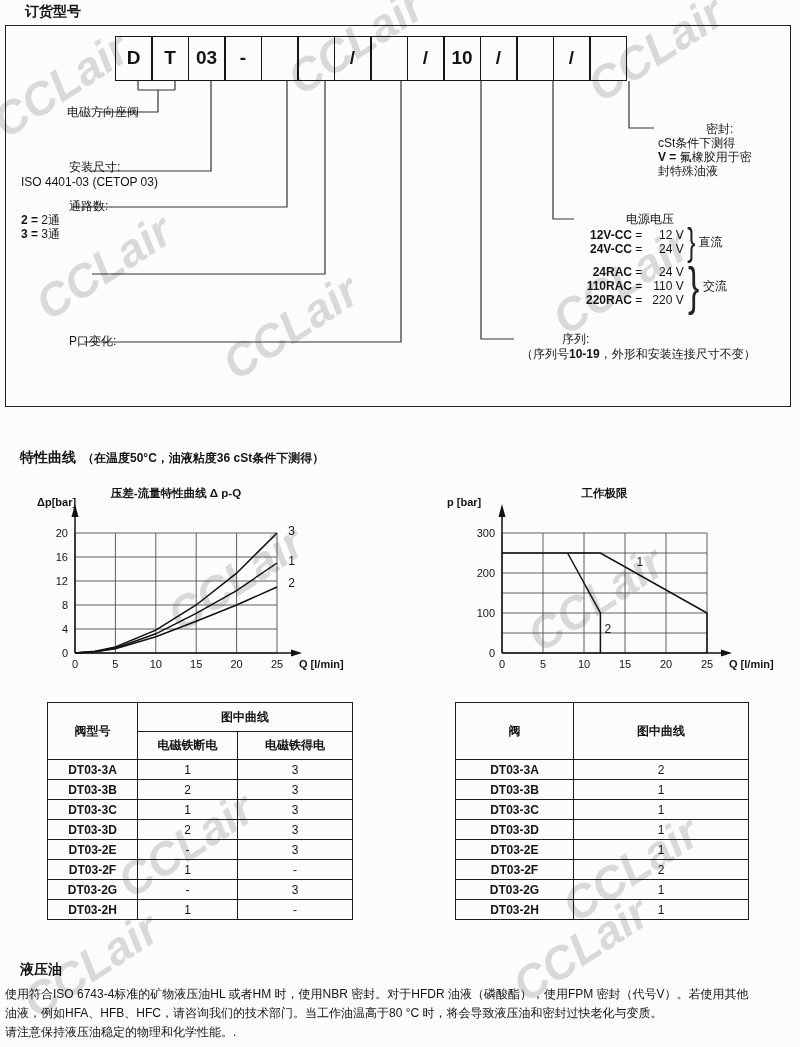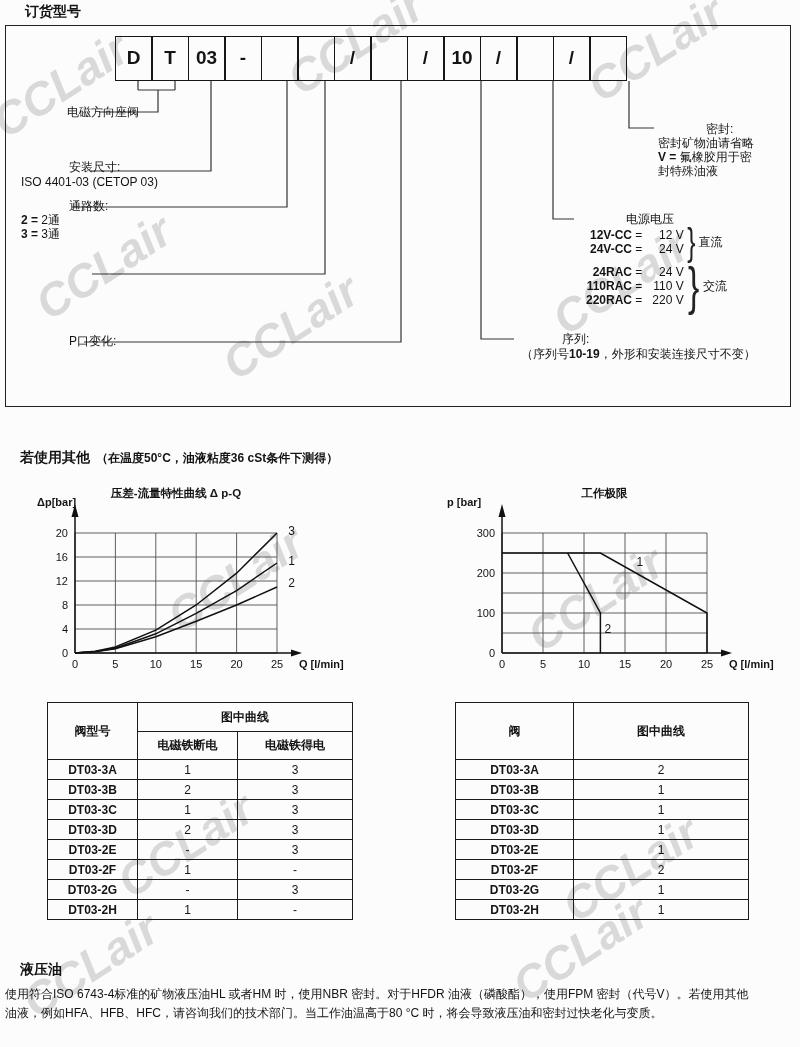--- a/index.html
+++ b/index.html
@@ -166,27 +166,27 @@
               <div class="vrow"><span class="vcode">110RAC</span><span> = </span><span class="vval">110 V</span></div>
               <div class="vrow"><span class="vcode">220RAC</span><span> = </span><span class="vval">220 V</span></div>
             </div>
           <span class="brace">}</span>
           <span class="vlabel">交流</span>
         </div>
       </div>
 
       <div class="callout" style="left:652px;top:96px;">
         <div class="cl-title">密封:</div>
-        <div class="cl-line">密封矿物油请省略</div>
+        <div class="cl-line">cSt条件下测得</div>
         <div class="cl-line"><b>V =</b><span> 氟橡胶用于密</span></div>
         <div class="cl-line">封特殊油液</div>
       </div>
     </div>
 
-    <h2 class="sec-title" style="left:20px;top:449px;"><span>若使用其他</span><span class="sec-note">（在温度50°C，油液粘度36 cSt条件下测得）</span></h2>
+    <h2 class="sec-title" style="left:20px;top:449px;"><span>特性曲线</span><span class="sec-note">（在温度50°C，油液粘度36 cSt条件下测得）</span></h2>
 
     <svg class="chart" style="left:35px;top:486px;" width="340" height="200" viewBox="0 0 340 200">
         <line x1="40" y1="167" x2="40" y2="47" class="grid"></line>
         <line x1="80.4" y1="167" x2="80.4" y2="47" class="grid"></line>
         <line x1="120.80000000000001" y1="167" x2="120.80000000000001" y2="47" class="grid"></line>
         <line x1="161.2" y1="167" x2="161.2" y2="47" class="grid"></line>
         <line x1="201.60000000000002" y1="167" x2="201.60000000000002" y2="47" class="grid"></line>
         <line x1="242" y1="167" x2="242" y2="47" class="grid"></line>
         <line x1="40" y1="167" x2="242" y2="167" class="grid"></line>
         <line x1="40" y1="143" x2="242" y2="143" class="grid"></line>
@@ -366,15 +366,16 @@
               <td>1</td>
             </tr>
           </tbody>
       </table>
     </div>
 
     <h2 class="sec-title" style="left:20px;top:961px;">液压油</h2>
     <div class="oil-text" id="oil-text">
         <div>使用符合ISO 6743-4标准的矿物液压油HL 或者HM 时，使用NBR 密封。对于HFDR 油液（磷酸酯），使用FPM 密封（代号V）。若使用其他</div>
         <div>油液，例如HFA、HFB、HFC，请咨询我们的技术部门。当工作油温高于80 °C 时，将会导致液压油和密封过快老化与变质。</div>
+        <div>请注意保持液压油稳定的物理和化学性能。.</div>
       </div>
   </div>
 </div>
 
 </body></html>

